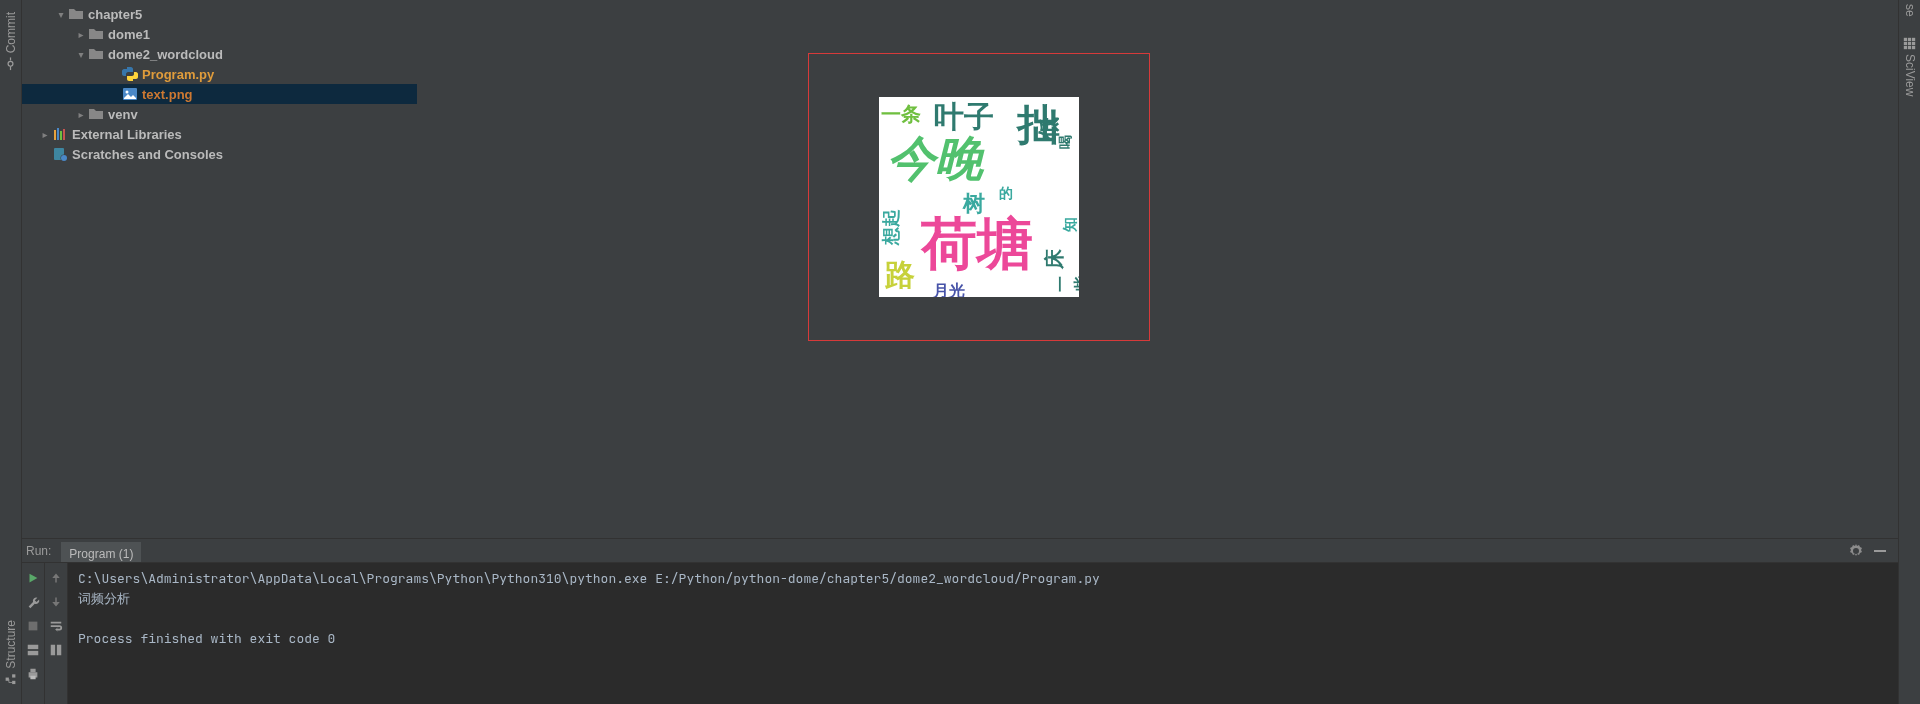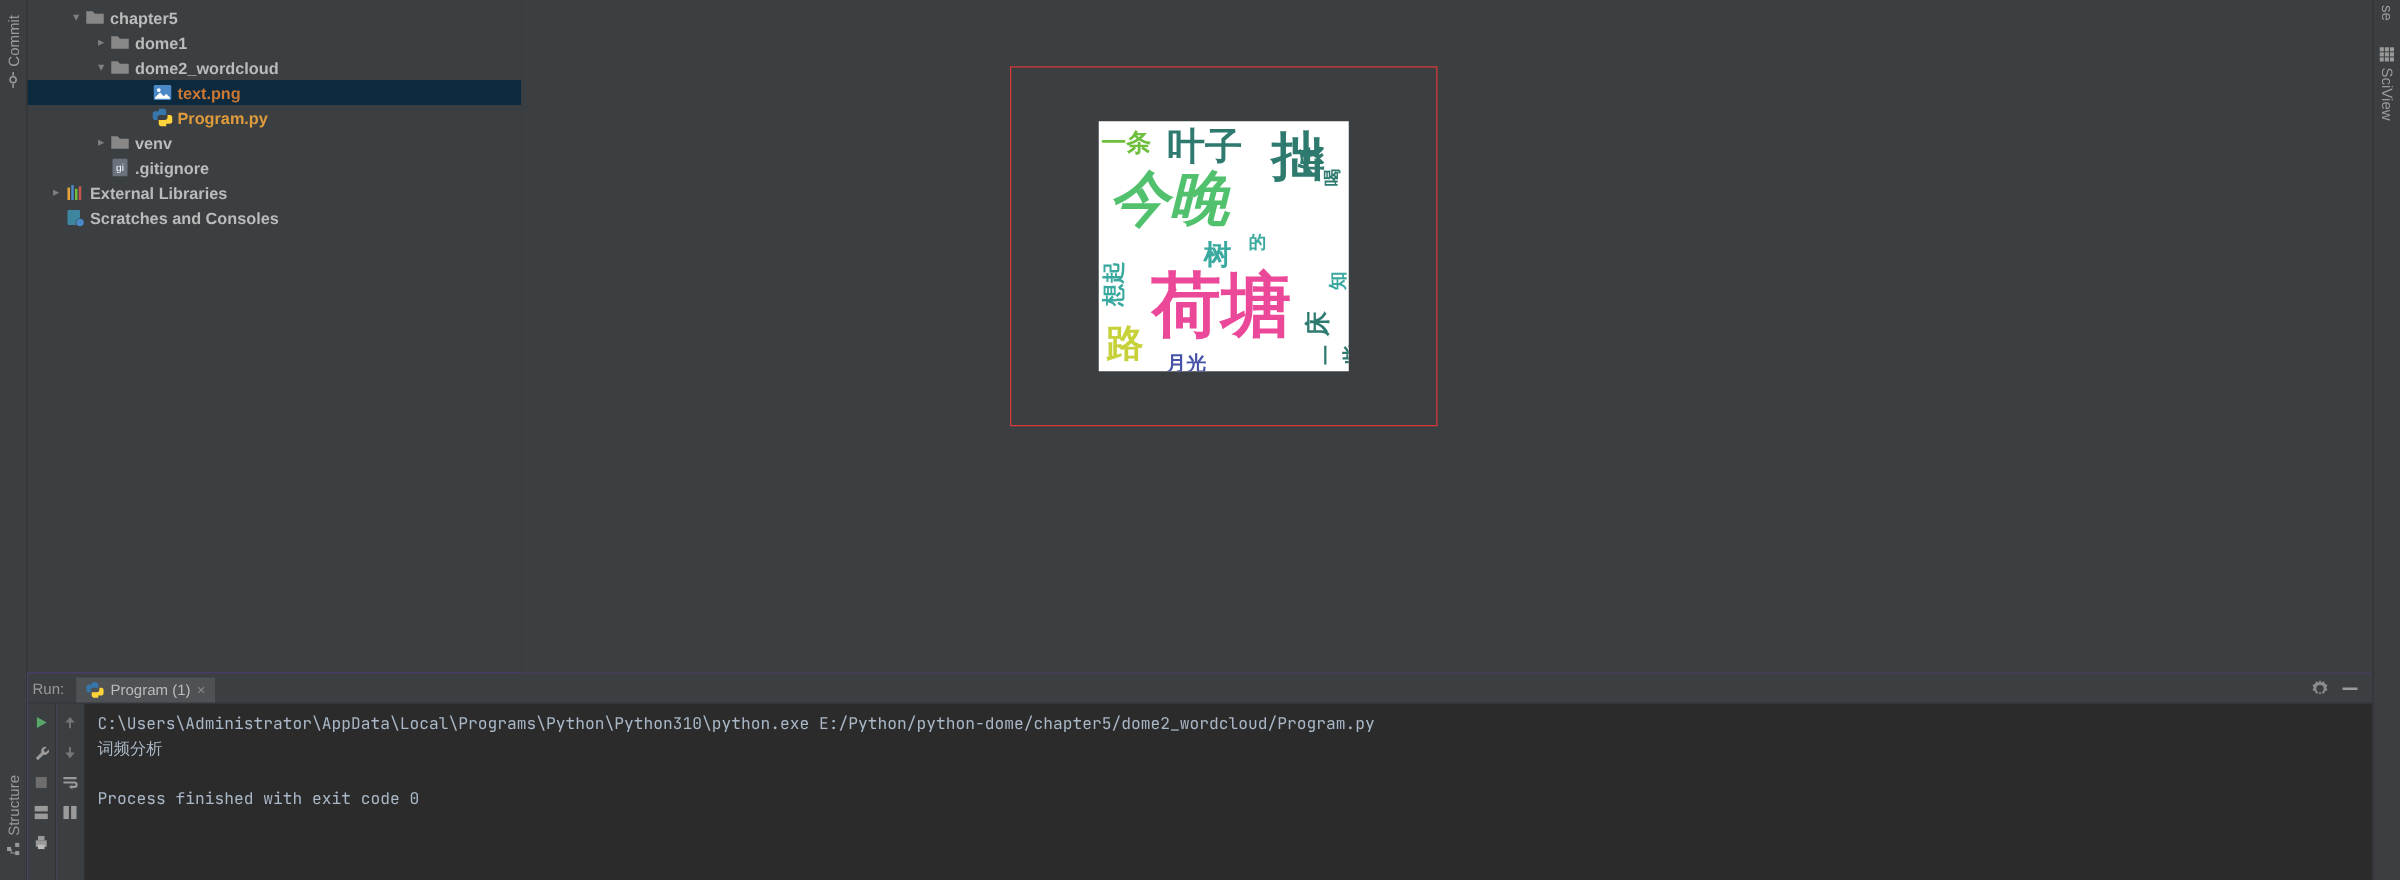--- a/index.html
+++ b/index.html
@@ -28,24 +28,24 @@
 .node-label { font-size:13px;font-weight:bold; }
 .node-label.active { color:#e09c3b; }
 .node-label.selfile { color:#cc7832; }
 
 .editor-area { flex:1; background:#3c3f41; position:relative; }
 .img-frame { position:absolute; left:391px; top:53px; width:342px; height:288px; border:1px solid #d73a3a; display:flex; align-items:center; justify-content:center; }
 .wordcloud { width:200px; height:200px; background:#ffffff; position:relative; overflow:hidden; }
 .wc-word { position:absolute; font-weight:bold; font-family:"Microsoft YaHei","SimHei",sans-serif; }
 
 
-.run-panel { height:166px; border-top:1px solid #323232; display:flex; flex-direction:column; background:#8b5cf6; }
+.run-panel { height:166px; border-top:1px solid #323232; display:flex; flex-direction:column; background:#000000; }
 .run-header { height:24px; background:#3c3f41; display:flex; align-items:center; padding:0 4px; border-bottom:1px solid #323232; }
 .run-title { color:#9a9a9a; margin-right:10px; font-size:12px; }
-.run-tab { display:flex; align-items:center; height:22px; background:#4e5254; padding:0 8px; gap:5px; border-top:2px solid #3c3f41; cursor:pointer; }
+.run-tab { display:flex; align-items:center; height:22px; background:#4e5254; padding:0 8px; gap:5px; border-top:2px solid #3c3f41; cursor:pointer;flex-direction:column; }
 .run-tab-label { color:#bbbbbb; font-size:12px; }
 .tab-close { color:#888; font-size:12px; cursor:pointer; }
 .run-header-tools { margin-left:auto; display:flex; gap:8px; align-items:center; padding-right:6px; }
 .tool-ico { width:16px; height:16px; cursor:pointer; color:#9a9a9a; }
 
 .run-body { flex:1; display:flex; min-height:0; }
 .run-gutter { width:23px; background:#3c3f41; display:flex; flex-direction:column; align-items:center; padding-top:6px; gap:6px; border-right:1px solid #323232; }
 .run-gutter2 { width:23px; background:#3c3f41; display:flex; flex-direction:column; align-items:center; padding-top:6px; gap:6px; border-right:1px solid #323232; }
 .gbtn { width:18px; height:18px; display:flex; align-items:center; justify-content:center; cursor:pointer; }
 .console { flex:1; background:#2b2b2b; padding:6px 10px; font-family:"JetBrains Mono","Consolas",monospace; font-size:13px; color:#a9b7c6; white-space:pre; overflow:auto; line-height:20px; }
@@ -114,63 +114,53 @@
           <div class="node" style="padding-left:52px">
             <span class="arrow">▾</span>
             <span class="ficon">
                 <svg viewBox="0 0 16 16">
                   <path class="folder-svg" d="M1 3h5l2 2h7v8H1z"></path>
                 </svg>
               </span>
             <span class="node-label">dome2_wordcloud</span>
           </div>
 
+          <div class="node" style="padding-left:86px">
+            <span class="arrow none">▸</span>
+            <span class="ficon">
+                <svg class="py-badge" viewBox="0 0 16 16">
+                  <path d="M5 1h4c1 0 2 1 2 2v3H6c-1 0-2 1-2 2v2H2c-1 0-2-1-2-2V5c0-1 1-2 2-2h3V1z" fill="#3776ab"></path>
+                  <path d="M11 15H7c-1 0-2-1-2-2v-3h5c1 0 2-1 2-2V6h2c1 0 2 1 2 2v3c0 1-1 2-2 2h-3v2z" fill="#ffd43b"></path>
+                </svg>
+              </span>
+            <span class="node-label active">Program.py</span>
+          </div>
+
           <div class="node sel" style="padding-left:86px">
             <span class="arrow none">▸</span>
             <span class="ficon">
                 <svg viewBox="0 0 16 16">
                   <rect x="1" y="2" width="14" height="12" fill="#4a88c7" rx="1"></rect>
                   <circle cx="5" cy="6" r="1.5" fill="#fff"></circle>
                   <path d="M2 12l4-4 3 3 2-2 3 3v1H2z" fill="#fff"></path>
                 </svg>
               </span>
             <span class="node-label selfile">text.png</span>
           </div>
 
-          <div class="node" style="padding-left:86px">
-            <span class="arrow none">▸</span>
-            <span class="ficon">
-                <svg class="py-badge" viewBox="0 0 16 16">
-                  <path d="M5 1h4c1 0 2 1 2 2v3H6c-1 0-2 1-2 2v2H2c-1 0-2-1-2-2V5c0-1 1-2 2-2h3V1z" fill="#3776ab"></path>
-                  <path d="M11 15H7c-1 0-2-1-2-2v-3h5c1 0 2-1 2-2V6h2c1 0 2 1 2 2v3c0 1-1 2-2 2h-3v2z" fill="#ffd43b"></path>
-                </svg>
-              </span>
-            <span class="node-label active">Program.py</span>
-          </div>
-
           <div class="node" style="padding-left:52px">
             <span class="arrow">▸</span>
             <span class="ficon">
                 <svg viewBox="0 0 16 16">
                   <path class="folder-svg" d="M1 3h5l2 2h7v8H1z"></path>
                 </svg>
               </span>
             <span class="node-label">venv</span>
           </div>
 
-          <div class="node" style="padding-left:52px">
-            <span class="arrow none">▸</span>
-            <span class="ficon">
-                <svg viewBox="0 0 16 16">
-                  <rect x="2" y="1" width="12" height="14" fill="#6a737d" rx="1"></rect>
-                  <text x="8" y="11" font-size="8" fill="#fff" text-anchor="middle">gi</text>
-                </svg>
-              </span>
-            <span class="node-label">.gitignore</span>
-          </div>
 
           <div class="node" style="padding-left:16px">
             <span class="arrow">▸</span>
             <span class="ficon">
                 <svg viewBox="0 0 16 16">
                   <rect x="2" y="4" width="2" height="10" fill="#e8a33d"></rect>
                   <rect x="5" y="2" width="2" height="12" fill="#4a88c7"></rect>
                   <rect x="8" y="5" width="2" height="9" fill="#6fbf3f"></rect>
                   <rect x="11" y="3" width="2" height="11" fill="#c75450"></rect>
                 </svg>

